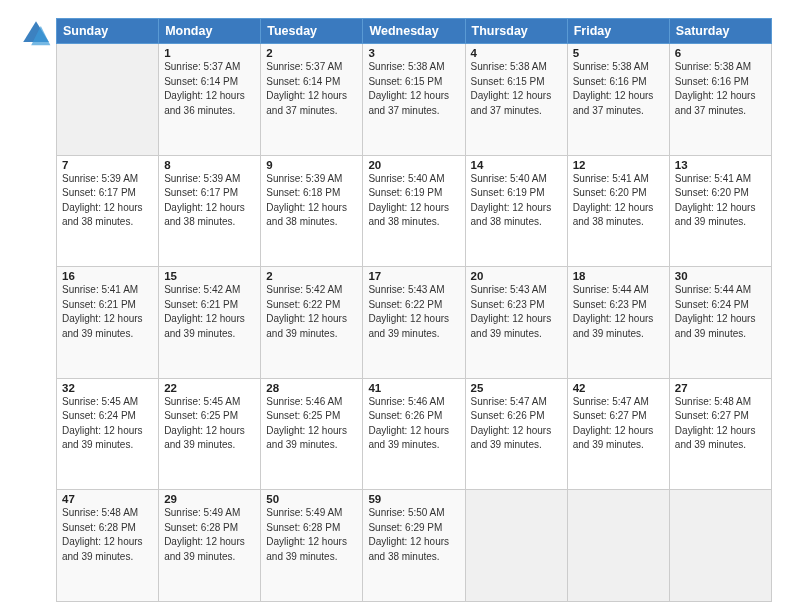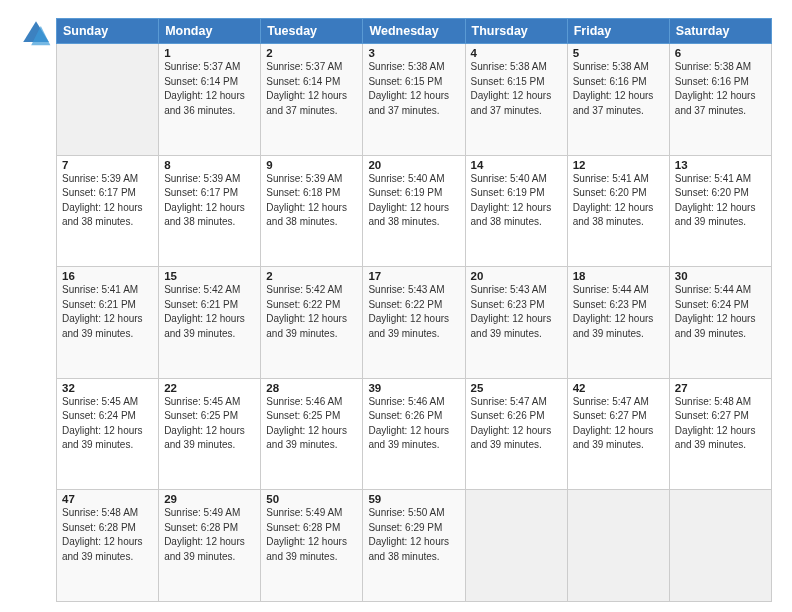--- a/index.html
+++ b/index.html
@@ -301,21 +301,21 @@
 and 39 minutes.</div>
           </td>
           <td>
             <span class="day-number">28</span>
             <div class="day-info" style="white-space: pre-line;">Sunrise: 5:46 AM
 Sunset: 6:25 PM
 Daylight: 12 hours
 and 39 minutes.</div>
           </td>
           <td>
-            <span class="day-number">39</span>
+            <span class="day-number">41</span>
             <div class="day-info" style="white-space: pre-line;">Sunrise: 5:46 AM
 Sunset: 6:26 PM
 Daylight: 12 hours
 and 39 minutes.</div>
           </td>
           <td>
             <span class="day-number">25</span>
             <div class="day-info" style="white-space: pre-line;">Sunrise: 5:47 AM
 Sunset: 6:26 PM
 Daylight: 12 hours

